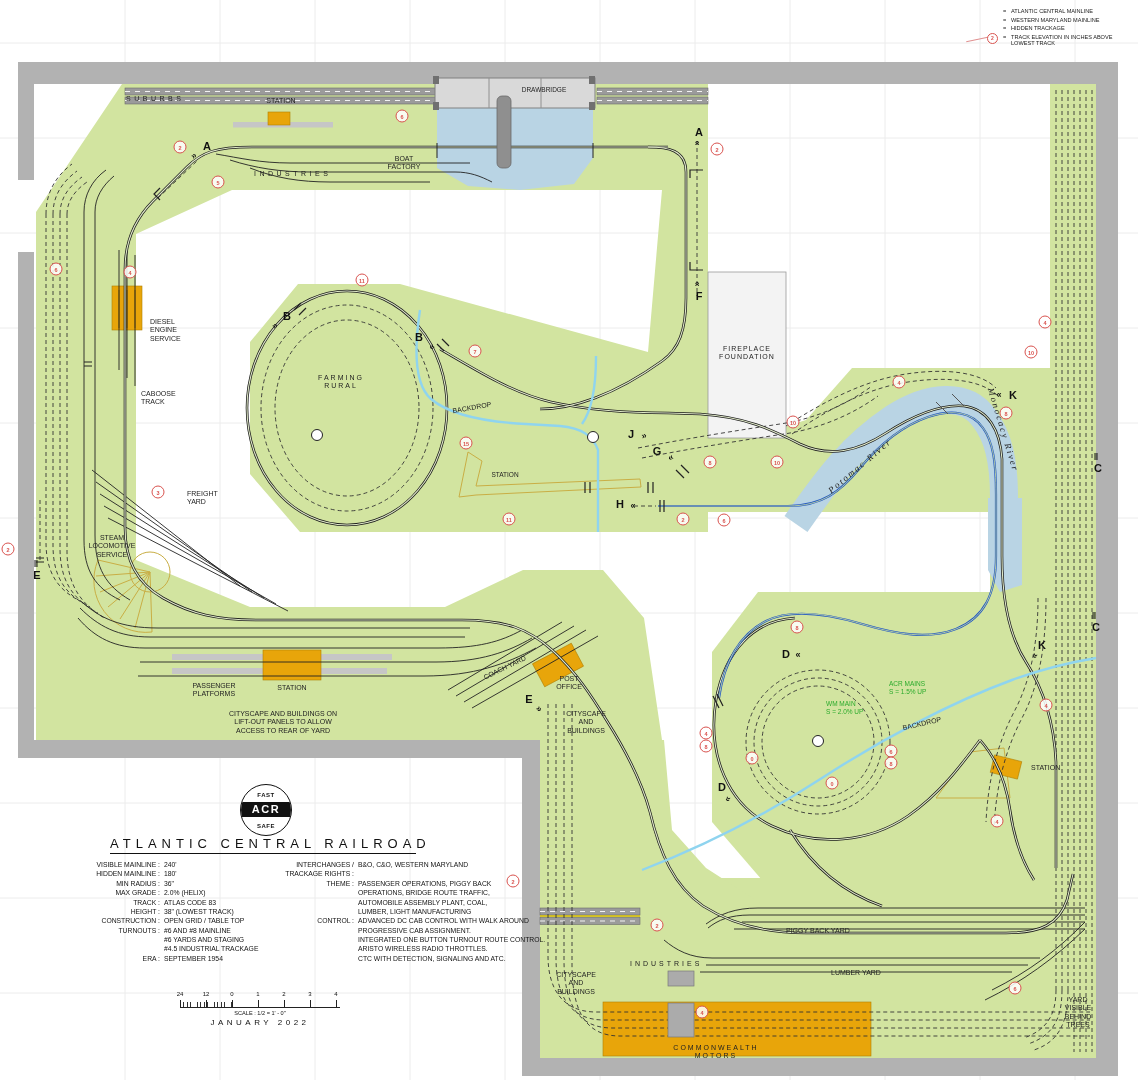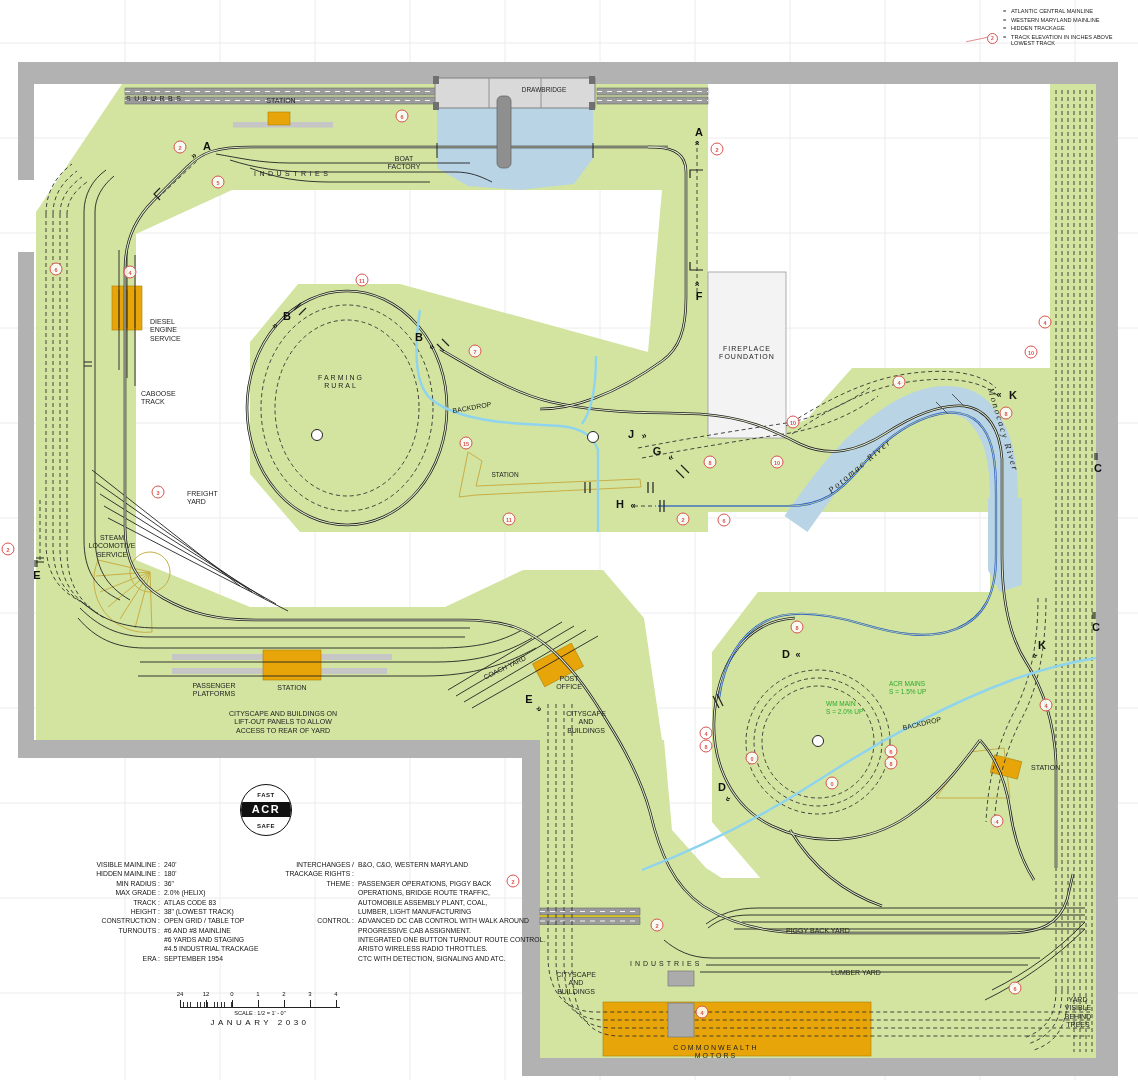--- a/index.html
+++ b/index.html
@@ -456,20 +456,21 @@
     <span class="leg-eq">=</span>
     <span class="leg-text">TRACK ELEVATION IN INCHES ABOVE LOWEST TRACK</span>
   </div>
 </div>
 
 <div id="logo">
   <div class="t">FAST</div>
   <div class="band">ACR</div>
   <div class="b">SAFE</div>
 </div>
+<div id="main-title">ATLANTIC CENTRAL RAILROAD</div>
 <div id="specs-left" class="spec-col">
       <div class="spec-row">
         <div class="spec-label">VISIBLE MAINLINE :</div>
         <div class="spec-value">240'</div>
       </div>
       <div class="spec-row">
         <div class="spec-label">HIDDEN MAINLINE :</div>
         <div class="spec-value">180'</div>
       </div>
       <div class="spec-row">
@@ -546,16 +547,16 @@
         <span class="fine"></span>
         <span class="tick" style="left: 0px;"></span>
         <span class="tick" style="left: 26px;"></span>
         <span class="tick" style="left: 52px;"></span>
         <span class="tick" style="left: 78px;"></span>
         <span class="tick" style="left: 104px;"></span>
         <span class="tick" style="left: 130px;"></span>
         <span class="tick" style="left: 156px;"></span>
       </div>
   <div id="scale-text">SCALE : 1/2 = 1' - 0"</div>
-  <div id="scale-date">JANUARY 2030</div>
+  <div id="scale-date">JANUARY 2022</div>
 </div>
 
 </div>
 
 </body></html>

